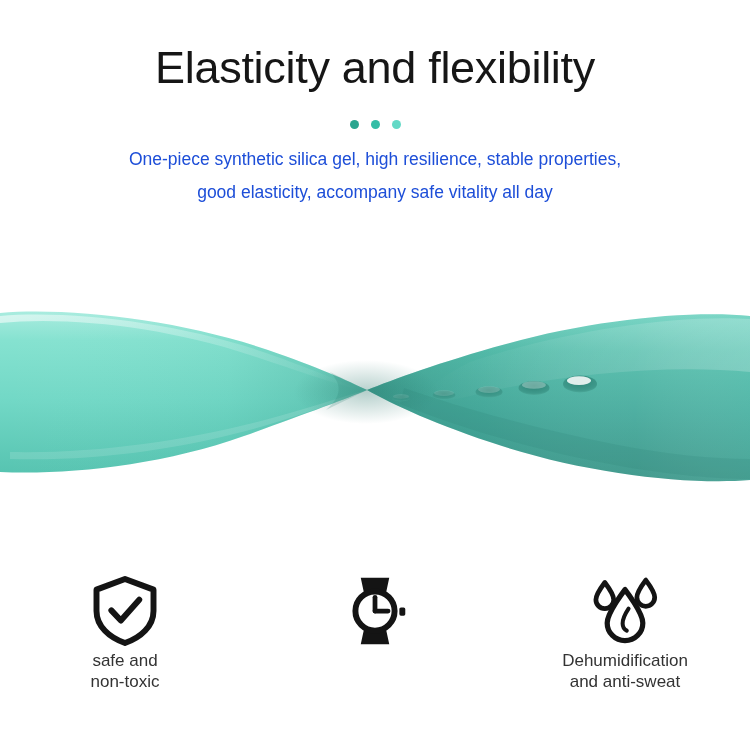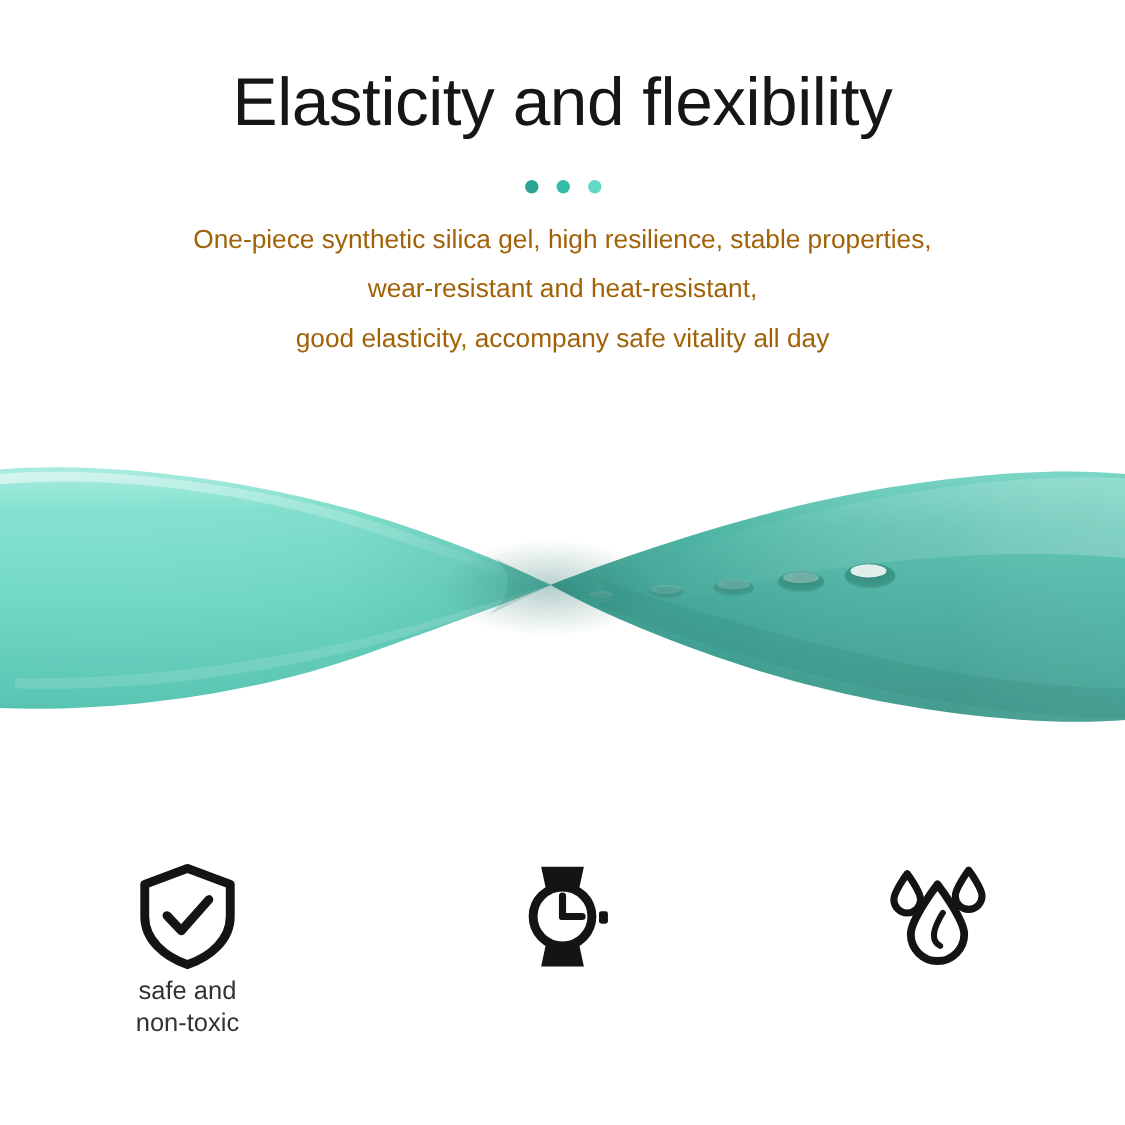--- a/index.html
+++ b/index.html
@@ -52,21 +52,21 @@
     height: 9px;
     border-radius: 50%;
   }
 
   .subcopy {
     position: absolute;
     top: 143px;
     left: 0;
     width: 750px;
     text-align: center;
-    color: #a16207;
+    color: #1d4ed8;
     font-size: 17.5px;
     line-height: 33px;
     font-weight: 400;
     white-space: nowrap;
   }
 
   
   .product {
     position: absolute;
     left: 0;
@@ -118,21 +118,20 @@
   <div class="headline">Elasticity and flexibility</div>
 
   <div class="dots">
     <span class="dot" style="background:#2aa58f"></span>
     <span class="dot" style="background:#34bda6"></span>
     <span class="dot" style="background:#63d9c6"></span>
   </div>
 
   <div class="subcopy">
     <div>One-piece synthetic silica gel, high resilience, stable properties,</div>
-    <div>wear-resistant and heat-resistant,</div>
     <div>good elasticity, accompany safe vitality all day</div>
   </div>
 
   <div class="product">
     <svg viewBox="0 0 750 232" xmlns="http://www.w3.org/2000/svg" aria-hidden="true">
       <defs>
 
         <linearGradient id="gLeft" x1="0" y1="0" x2="0" y2="1">
           <stop offset="0%" stop-color="#a9ecdf"></stop>
           <stop offset="18%" stop-color="#85e2d0"></stop>
@@ -263,16 +262,18 @@
 
           <path d="M15 8 C15 8 7.5 18 7.5 22.5 A7.5 7.5 0 0 0 22.5 22.5 C22.5 18 15 8 15 8 Z" fill="none" stroke="#141414" stroke-width="4" stroke-linejoin="round"></path>
 
           <path d="M49.5 6 C49.5 6 42 16 42 20.5 A7.5 7.5 0 0 0 57 20.5 C57 16 49.5 6 49.5 6 Z" fill="none" stroke="#141414" stroke-width="4" stroke-linejoin="round"></path>
 
           <path d="M32 14 C32 14 17 33.5 17 42 A15 15 0 0 0 47 42 C47 33.5 32 14 32 14 Z" fill="none" stroke="#141414" stroke-width="4.4" stroke-linejoin="round"></path>
 
           <path d="M35 30 C35 30 30 37.5 30 42.5 C30 45.5 31.5 47.5 33.5 48.5" fill="none" stroke="#141414" stroke-width="3.4" stroke-linecap="round"></path>
         </svg>
       </div>
+      <div class="feature-label">Dehumidification
+and anti-sweat</div>
     </div>
   </div>
 
 </div>
 
 </body></html>

